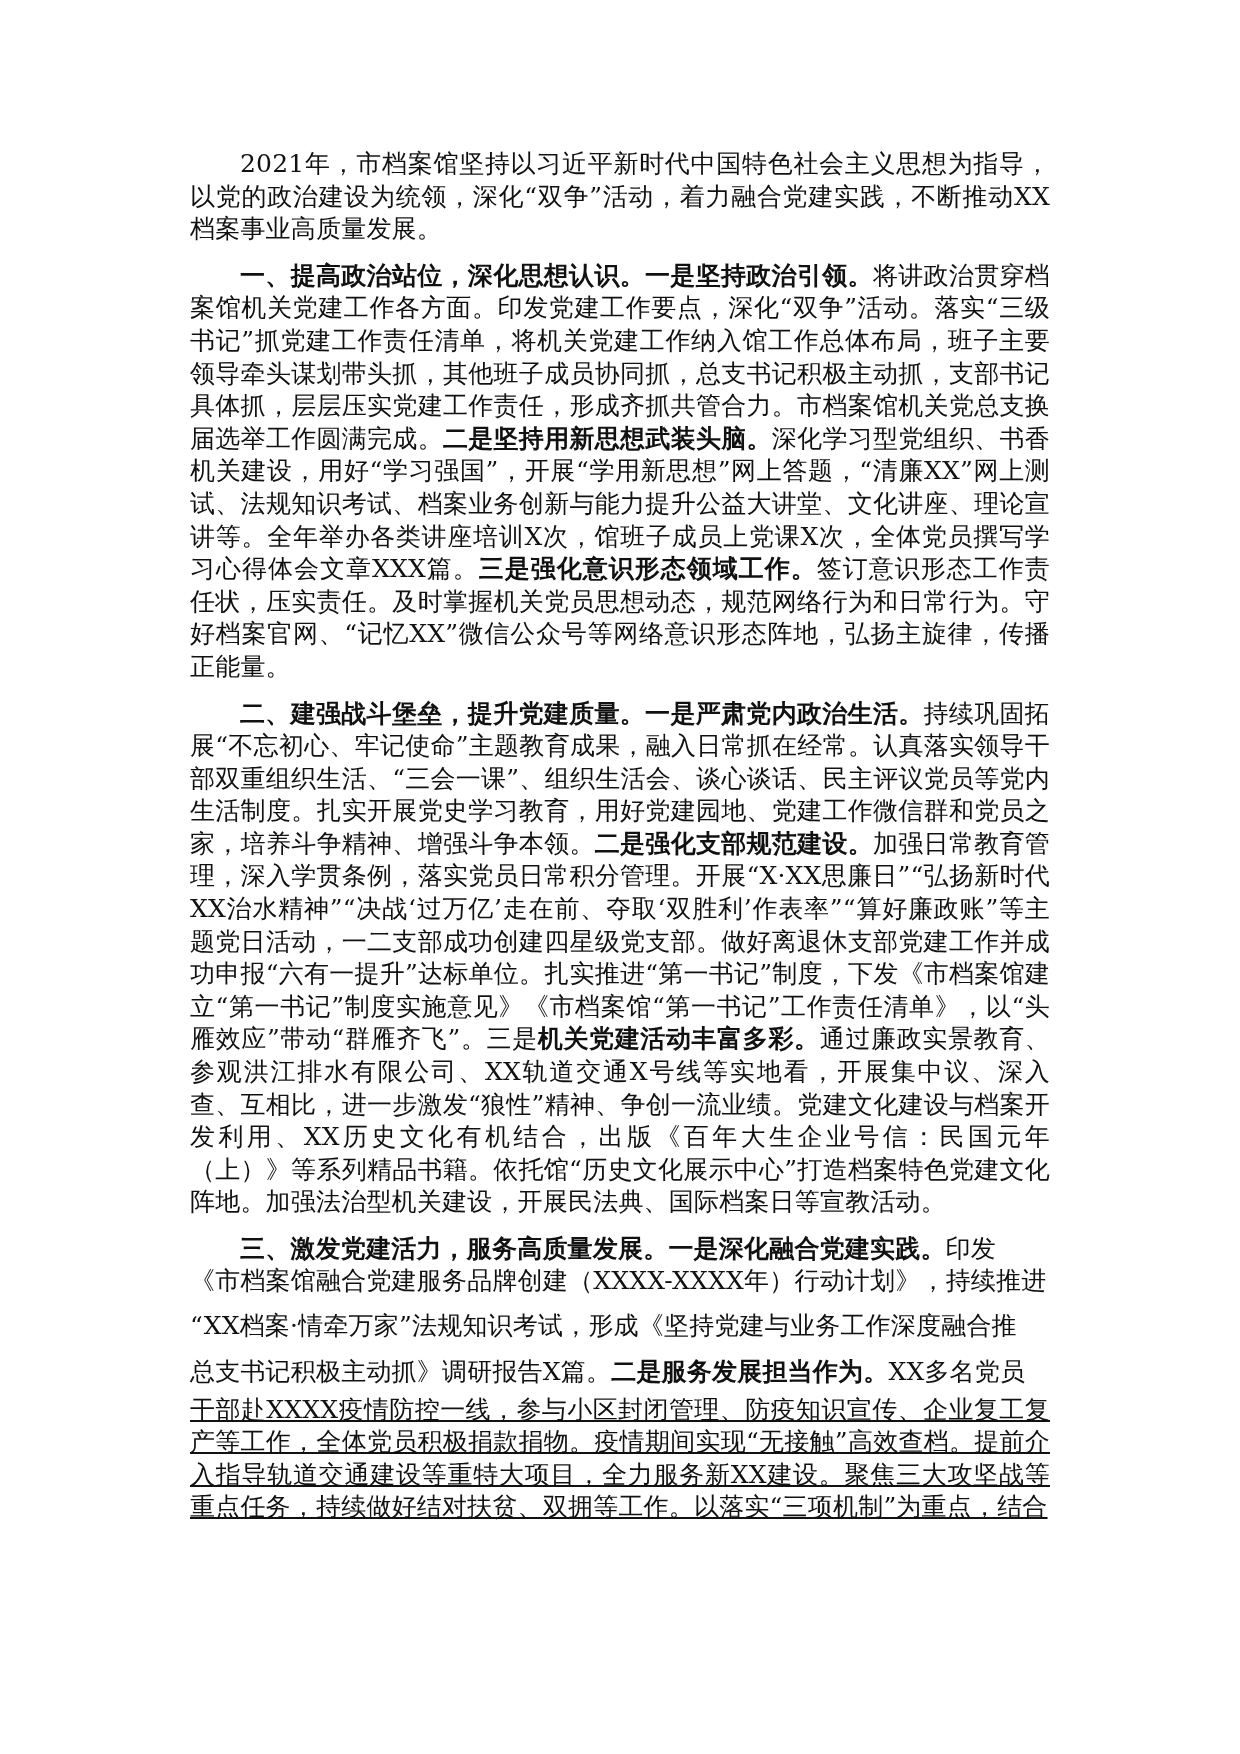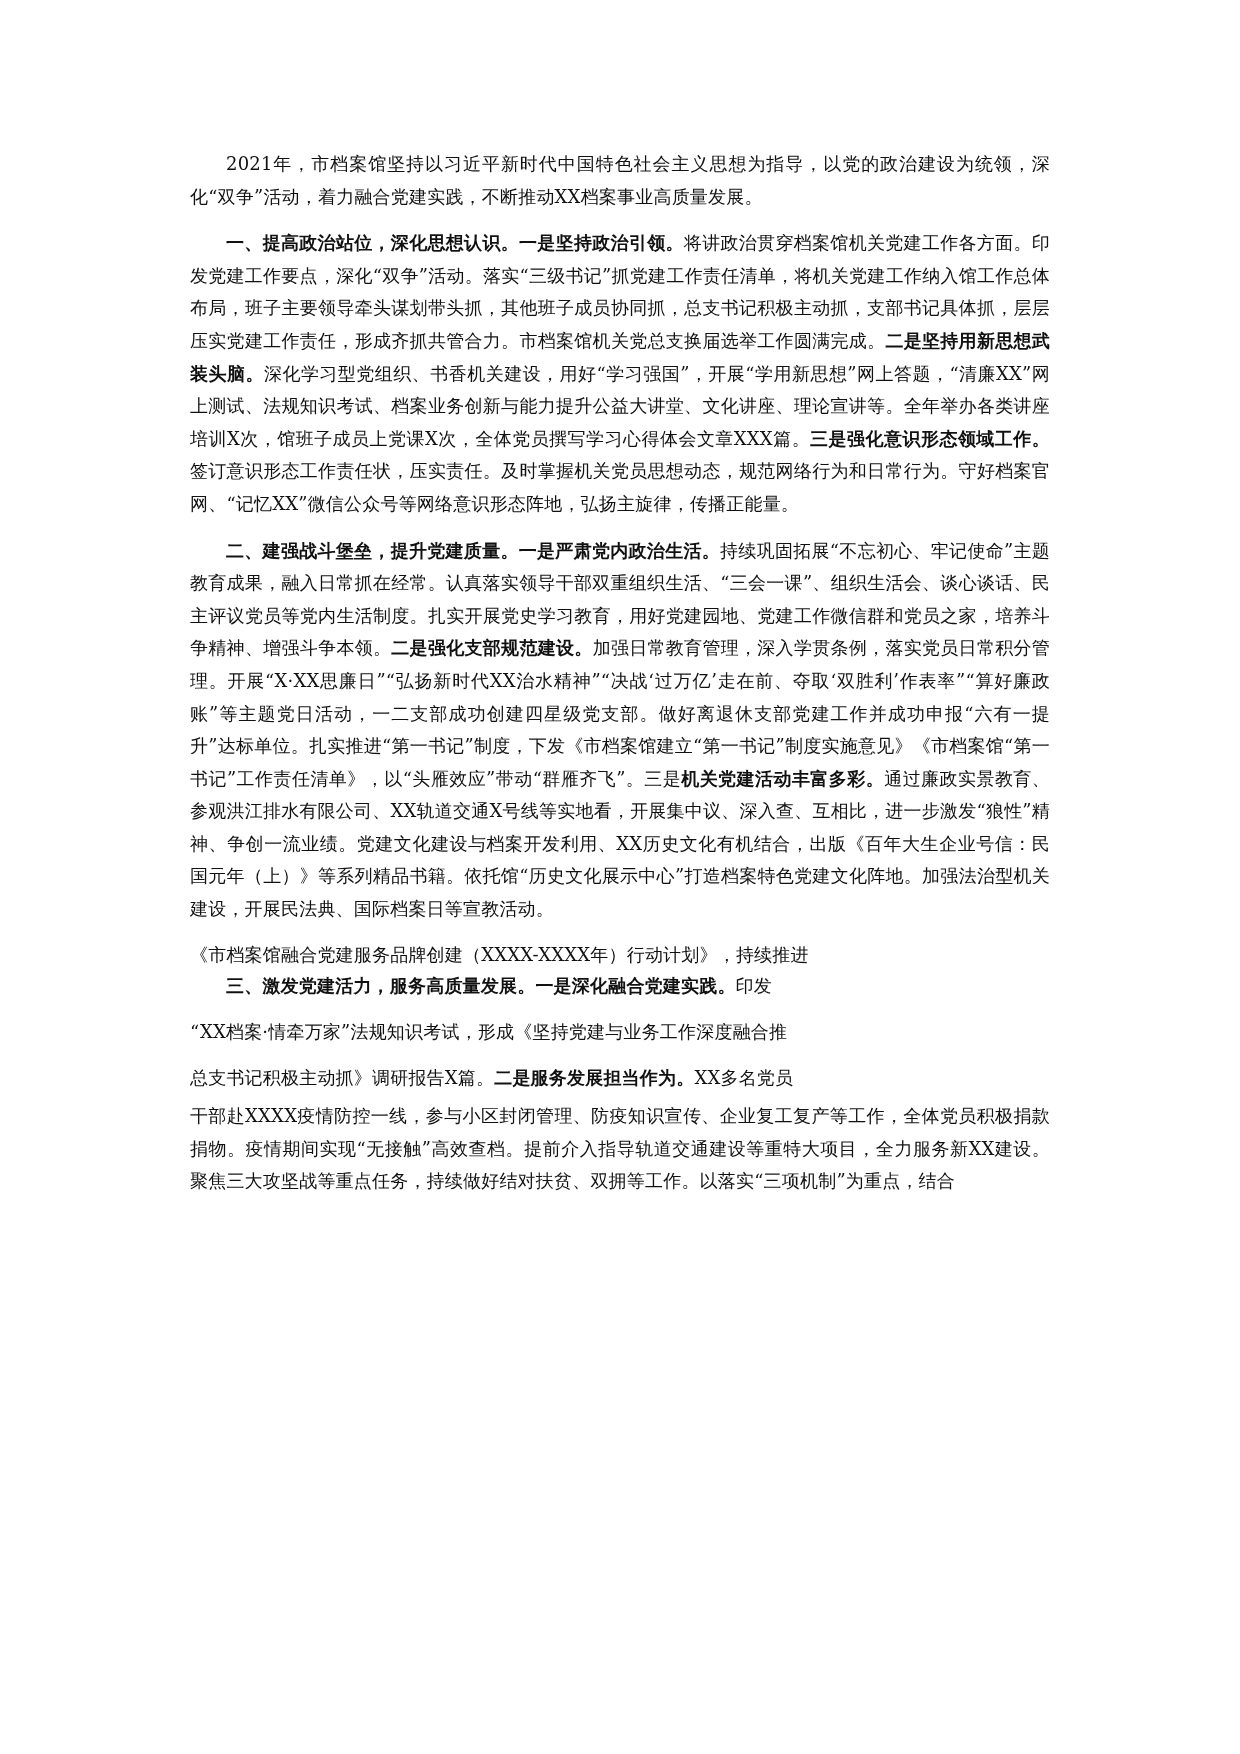--- a/index.html
+++ b/index.html
@@ -1,36 +1,36 @@
 <!DOCTYPE html>
 <html><head>
 <meta charset="utf-8">
 <style>
   html, body { margin:0; padding:0; background:#ffffff; }
   body { width:1240px; height:1754px; position:relative; overflow:hidden;
          font-family: "DejaVu Serif", "Liberation Serif", serif; color:#111; }
   .page { position:absolute; left:190px; top:148px; width:860px; }
-  .para { margin:0 0 14px 0; font-size:18px; line-height:32.6px; text-align:justify; text-indent:2em; letter-spacing:0.2px; }
+  .para { margin:0 0 14px 0; font-size:25px; line-height:32.6px; text-align:justify; text-indent:2em; letter-spacing:0.2px; }
   .b { font-weight:bold;margin-top:24px; }
   .line { display:block; text-indent:0; }
   .wide { line-height:48px; }
   .sec3 { margin-top:6px; }
 </style>
 </head>
 <body>
 
 <div class="page">
 
   <p class="para">2021年，市档案馆坚持以习近平新时代中国特色社会主义思想为指导，以党的政治建设为统领，深化“双争”活动，着力融合党建实践，不断推动XX档案事业高质量发展。</p>
 
   <p class="para"><span class="b">一、提高政治站位，深化思想认识。</span><span class="b">一是坚持政治引领。</span><span>将讲政治贯穿档案馆机关党建工作各方面。印发党建工作要点，深化“双争”活动。落实“三级书记”抓党建工作责任清单，将机关党建工作纳入馆工作总体布局，班子主要领导牵头谋划带头抓，其他班子成员协同抓，总支书记积极主动抓，支部书记具体抓，层层压实党建工作责任，形成齐抓共管合力。市档案馆机关党总支换届选举工作圆满完成。</span><span class="b">二是坚持用新思想武装头脑。</span><span>深化学习型党组织、书香机关建设，用好“学习强国”，开展“学用新思想”网上答题，“清廉XX”网上测试、法规知识考试、档案业务创新与能力提升公益大讲堂、文化讲座、理论宣讲等。全年举办各类讲座培训X次，馆班子成员上党课X次，全体党员撰写学习心得体会文章XXX篇。</span><span class="b">三是强化意识形态领域工作。</span><span>签订意识形态工作责任状，压实责任。及时掌握机关党员思想动态，规范网络行为和日常行为。守好档案官网、“记忆XX”微信公众号等网络意识形态阵地，弘扬主旋律，传播正能量。</span></p>
 
   <p class="para"><span class="b">二、建强战斗堡垒，提升党建质量。</span><span class="b">一是严肃党内政治生活。</span><span>持续巩固拓展“不忘初心、牢记使命”主题教育成果，融入日常抓在经常。认真落实领导干部双重组织生活、“三会一课”、组织生活会、谈心谈话、民主评议党员等党内生活制度。扎实开展党史学习教育，用好党建园地、党建工作微信群和党员之家，培养斗争精神、增强斗争本领。</span><span class="b">二是强化支部规范建设。</span><span>加强日常教育管理，深入学贯条例，落实党员日常积分管理。开展“X·XX思廉日”“弘扬新时代XX治水精神”“决战‘过万亿’走在前、夺取‘双胜利’作表率”“算好廉政账”等主题党日活动，一二支部成功创建四星级党支部。做好离退休支部党建工作并成功申报“六有一提升”达标单位。扎实推进“第一书记”制度，下发《市档案馆建立“第一书记”制度实施意见》《市档案馆“第一书记”工作责任清单》，以“头雁效应”带动“群雁齐飞”。三是</span><span class="b">机关党建活动丰富多彩。</span><span>通过廉政实景教育、参观洪江排水有限公司、XX轨道交通X号线等实地看，开展集中议、深入查、互相比，进一步激发“狼性”精神、争创一流业绩。党建文化建设与档案开发利用、XX历史文化有机结合，出版《百年大生企业号信：民国元年（上）》等系列精品书籍。依托馆“历史文化展示中心”打造档案特色党建文化阵地。加强法治型机关建设，开展民法典、国际档案日等宣教活动。</span></p>
 
   <div class="para sec3" style="text-indent:0;">
+    <span class="line" style="text-indent:2em;"><span class="b">三、激发党建活力，服务高质量发展。</span><span class="b">一是深化融合党建实践。</span><span>印发</span></span>
     <span class="line wide" style="line-height:30px;">《市档案馆融合党建服务品牌创建（XXXX-XXXX年）行动计划》，持续推进</span>
-    <span class="line" style="text-indent:2em;"><span class="b">三、激发党建活力，服务高质量发展。</span><span class="b">一是深化融合党建实践。</span><span>印发</span></span>
     <span class="line wide" style="margin-top:6px;">“XX档案·情牵万家”法规知识考试，形成《坚持党建与业务工作深度融合推</span>
     <span class="line wide" style="line-height:44px;"><span>总支书记积极主动抓》调研报告X篇。</span><span class="b">二是服务发展担当作为。</span><span>XX多名党员</span></span>
-    <span class="line" style="text-align:justify;">干部赴XXXX疫情防控一线，参与小区封闭管理、防疫知识宣传、企业复工复产等工作，全体党员积极捐款捐物。疫情期间实现“无接触”高效查档。提前介入指导轨道交通建设等重特大项目，全力服务新XX建设。聚焦三大攻坚战等重点任务，持续做好结对扶贫、双拥等工作。以落实“三项机制”为重点，结合</span>
+    <span class="line" style="text-align:justify;text-decoration:underline;">干部赴XXXX疫情防控一线，参与小区封闭管理、防疫知识宣传、企业复工复产等工作，全体党员积极捐款捐物。疫情期间实现“无接触”高效查档。提前介入指导轨道交通建设等重特大项目，全力服务新XX建设。聚焦三大攻坚战等重点任务，持续做好结对扶贫、双拥等工作。以落实“三项机制”为重点，结合</span>
   </div>
 
 </div>
 
 </body></html>

